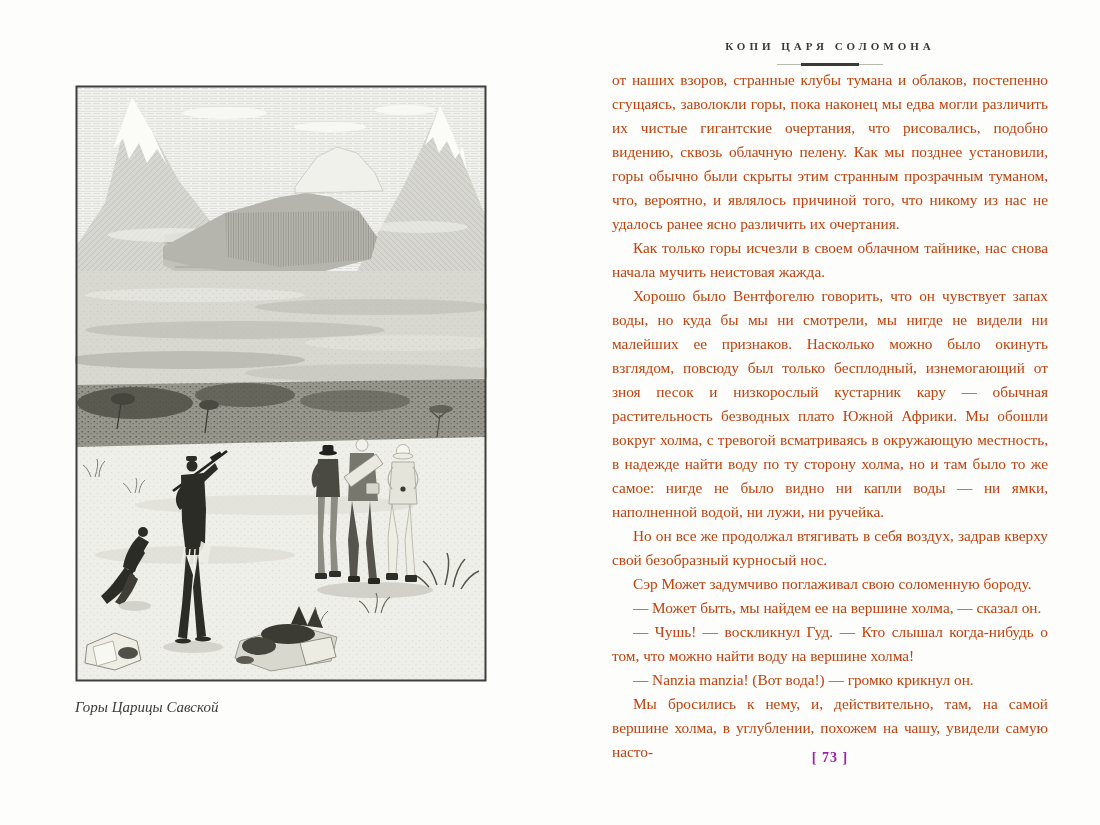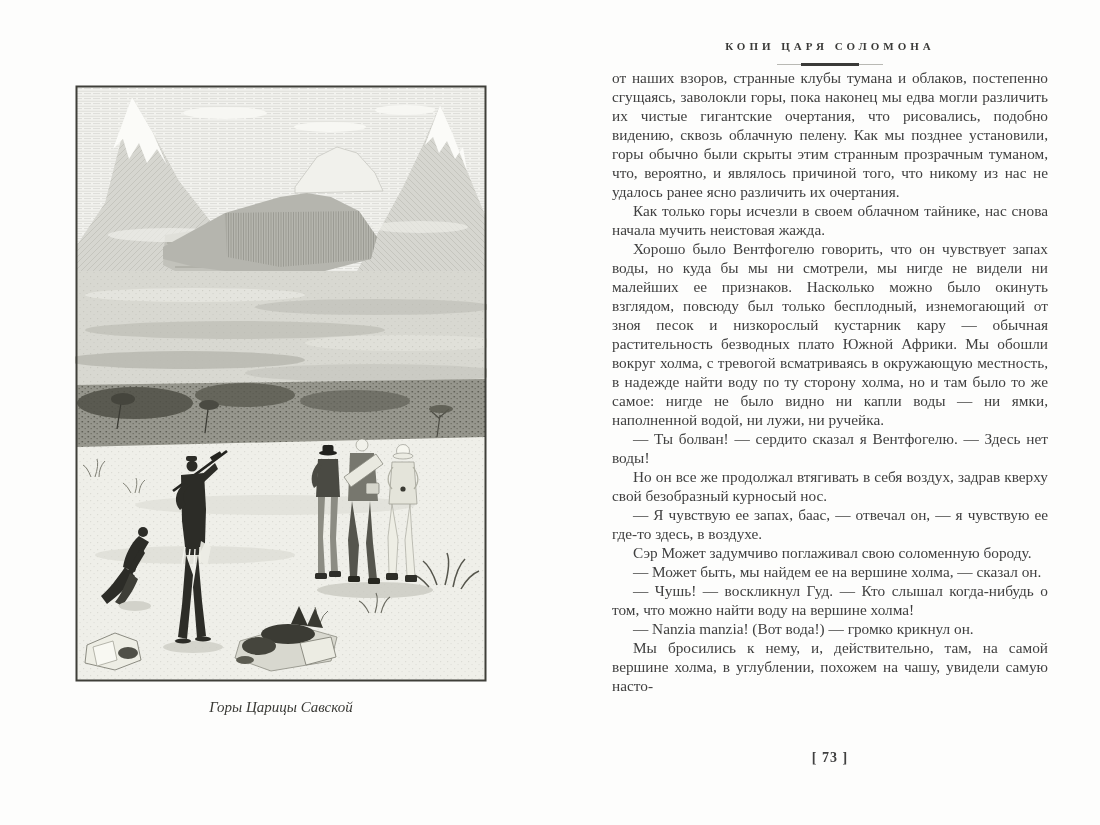--- a/index.html
+++ b/index.html
@@ -9,43 +9,43 @@
     overflow:hidden;
   }
   .spread{position:relative;width:1100px;height:825px;background:#fdfdfc;}
 
   
   .left-page{position:absolute;left:0;top:0;width:550px;height:825px;}
   .illustration{position:absolute;left:75px;top:85px;width:412px;height:597px;}
   .illustration svg{display:block;width:412px;height:597px;}
   .caption{
     position:absolute;left:75px;top:699px;width:412px;
-    text-align:center;font-style:italic;font-size:15px;color:#3a3a36;
+    font-style:italic;font-size:15px;color:#3a3a36;
   }
 
   
   .right-page{position:absolute;left:550px;top:0;width:550px;height:730px;}
   .running-head{
     position:absolute;left:62px;top:40px;width:436px;text-align:center;
     font-size:11px;font-weight:700;letter-spacing:4px;color:#3a3a38;
     white-space:nowrap;
   }
   .head-rule{position:absolute;left:227px;top:63px;width:106px;height:3px;}
   .head-rule .thin{position:absolute;left:0;top:1px;width:106px;height:1px;background:#b9b9b4;}
   .head-rule .thick{position:absolute;left:24px;top:0;width:58px;height:3px;background:#3a3a38;}
   .text-col{
     position:absolute;left:62px;top:68px;width:436px;
-    font-size:15.3px;line-height:19px;text-align:justify;
-    color:#404040;
+    font-size:15.3px;line-height:24px;text-align:justify;
+    color:#c2410c;
   }
   .text-col p{margin:0;padding:0;}
   .text-col p.indent{text-indent:21px;}
   .folio{
     position:absolute;left:62px;top:750px;width:436px;text-align:center;
-    font-size:14px;font-weight:700;letter-spacing:1px;color:#404040;
+    font-size:14px;font-weight:700;letter-spacing:1px;color:#a21caf;
   }
 </style>
 </head>
 <body>
 
 <div class="spread">
 
   <div class="left-page">
 
     <div class="illustration">
@@ -236,23 +236,21 @@
 
     <div class="head-rule">
       <div class="thin"></div>
       <div class="thick"></div>
     </div>
 
     <div class="text-col" id="paragraphs">
         <p class="">от наших взоров, странные клубы тумана и облаков, постепенно сгущаясь, заволокли горы, пока наконец мы едва могли различить их чистые гигантские очертания, что рисовались, подобно видению, сквозь облачную пелену. Как мы позднее установили, горы обычно были скрыты этим странным прозрачным туманом, что, вероятно, и являлось причиной того, что никому из нас не удалось ранее ясно различить их очертания.</p>
         <p class="indent">Как только горы исчезли в своем облачном тайнике, нас снова начала мучить неистовая жажда.</p>
         <p class="indent">Хорошо было Вентфогелю говорить, что он чувствует запах воды, но куда бы мы ни смотрели, мы нигде не видели ни малейших ее признаков. Насколько можно было окинуть взглядом, повсюду был только бесплодный, изнемогающий от зноя песок и низкорослый кустарник кару — обычная растительность безводных плато Южной Африки. Мы обошли вокруг холма, с тревогой всматриваясь в окружающую местность, в надежде найти воду по ту сторону холма, но и там было то же самое: нигде не было видно ни капли воды — ни ямки, наполненной водой, ни лужи, ни ручейка.</p>
-        <p class="indent">— Ты болван! — сердито сказал я Вентфогелю. — Здесь нет воды!</p>
         <p class="indent">Но он все же продолжал втягивать в себя воздух, задрав кверху свой безобразный курносый нос.</p>
-        <p class="indent">— Я чувствую ее запах, баас, — отвечал он, — я чувствую ее где-то здесь, в воздухе.</p>
         <p class="indent">Сэр Может задумчиво поглаживал свою соломенную бороду.</p>
         <p class="indent">— Может быть, мы найдем ее на вершине холма, — сказал он.</p>
         <p class="indent">— Чушь! — воскликнул Гуд. — Кто слышал когда-нибудь о том, что можно найти воду на вершине холма!</p>
         <p class="indent">— Nanzia manzia! (Вот вода!) — громко крикнул он.</p>
         <p class="indent">Мы бросились к нему, и, действительно, там, на самой вершине холма, в углублении, похожем на чашу, увидели самую насто-</p>
       </div>
 
     <div class="folio">[ 73 ]</div>
   </div>
 

